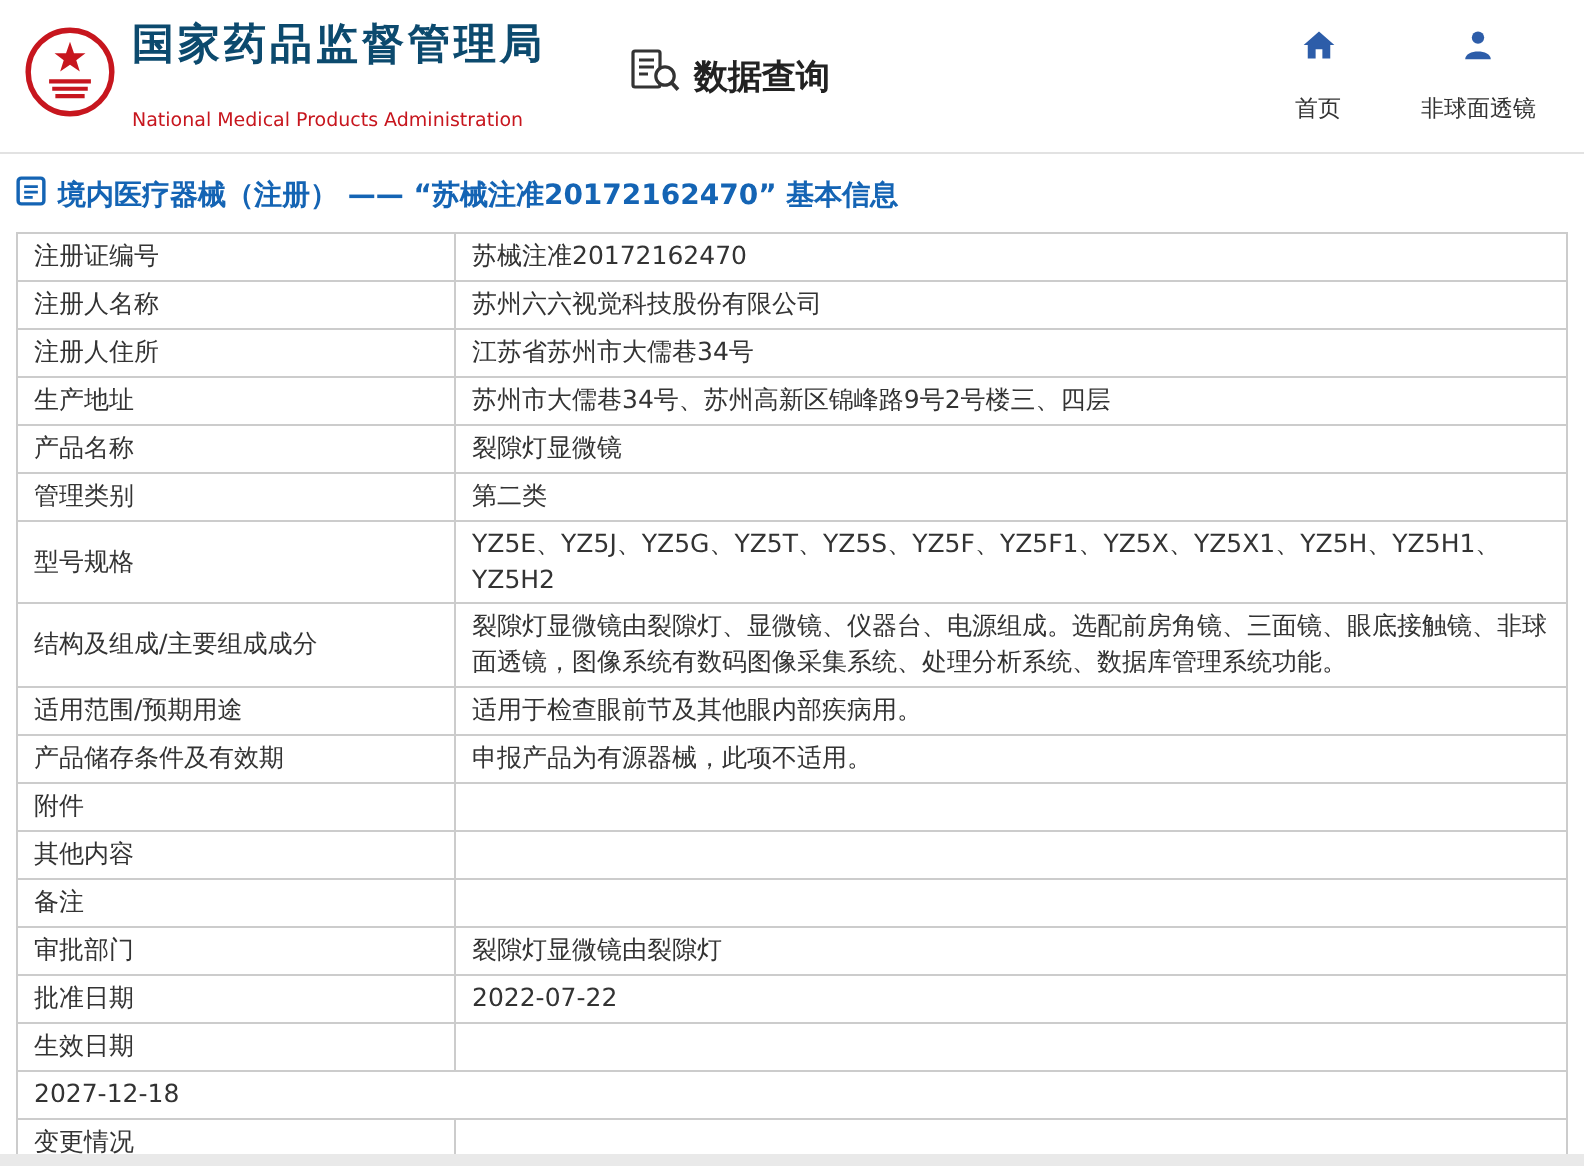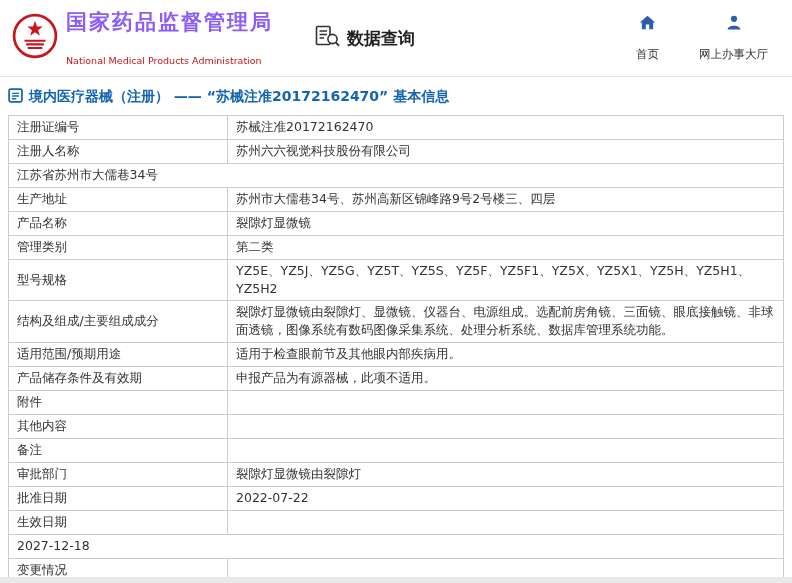--- a/index.html
+++ b/index.html
@@ -12,21 +12,21 @@
   }
 
   
   .site-header {
     height: 77px; display: flex; align-items: center;
     padding: 0 16px 0 12px; border-bottom: 1px solid #e2e2e2;
     background: #ffffff;
   }
   .brand { display: flex; align-items: center; gap: 8px; }
   .brand-text .cn {
-    color: #8b5cf6; font-size: 21px; font-weight: bold; letter-spacing: 2px;
+    color: #0c4a6e; font-size: 21px; font-weight: bold; letter-spacing: 2px;
     line-height: 1.15; white-space: nowrap;
   }
   .brand-text .en {
     color: #c7161e; font-size: 9.5px; margin-top: 21px; white-space: nowrap;
   }
   .query {
     display: flex; align-items: center; gap: 7px;
     margin-left: 42px; font-size: 17px; font-weight: bold; color: #222;
     cursor: pointer; text-decoration: none;
   }
@@ -112,21 +112,21 @@
         </span>
         <span>首页</span>
       </a>
       <a class="nav-item">
         <span>
           <svg width="16" height="15" viewBox="0 0 16 15" aria-hidden="true">
             <circle cx="8" cy="3.8" r="3.1" fill="#2d5da9"></circle>
             <path d="M1.6 14.6 C1.6 9.4 14.4 9.4 14.4 14.6 Z" fill="#2d5da9"></path>
           </svg>
         </span>
-        <span>网上办事大厅</span>
+        <span>非球面透镜</span>
       </a>
     </nav>
   </header>
 
   <div class="titlebar">
     <span>
       <svg width="15" height="15" viewBox="0 0 14 14" aria-hidden="true">
         <rect x="1" y="1" width="12" height="12" rx="1.5" fill="none" stroke="#1464b4" stroke-width="1.6"></rect>
         <path d="M3.8 5 h6.4 M3.8 7.5 h6.4 M3.8 10 h4" stroke="#1464b4" stroke-width="1.3"></path>
       </svg>
@@ -141,20 +141,23 @@
         </div>
         <div class="cell value">苏械注准20172162470</div>
       </div>
       <div class="row">
         <div class="cell label">
           <span>注册人名称</span>
         </div>
         <div class="cell value">苏州六六视觉科技股份有限公司</div>
       </div>
       <div class="row">
+        <div class="cell label">
+          <span>注册人住所</span>
+        </div>
         <div class="cell value">江苏省苏州市大儒巷34号</div>
       </div>
       <div class="row">
         <div class="cell label">
           <span>生产地址</span>
         </div>
         <div class="cell value">苏州市大儒巷34号、苏州高新区锦峰路9号2号楼三、四层</div>
       </div>
       <div class="row">
         <div class="cell label">

